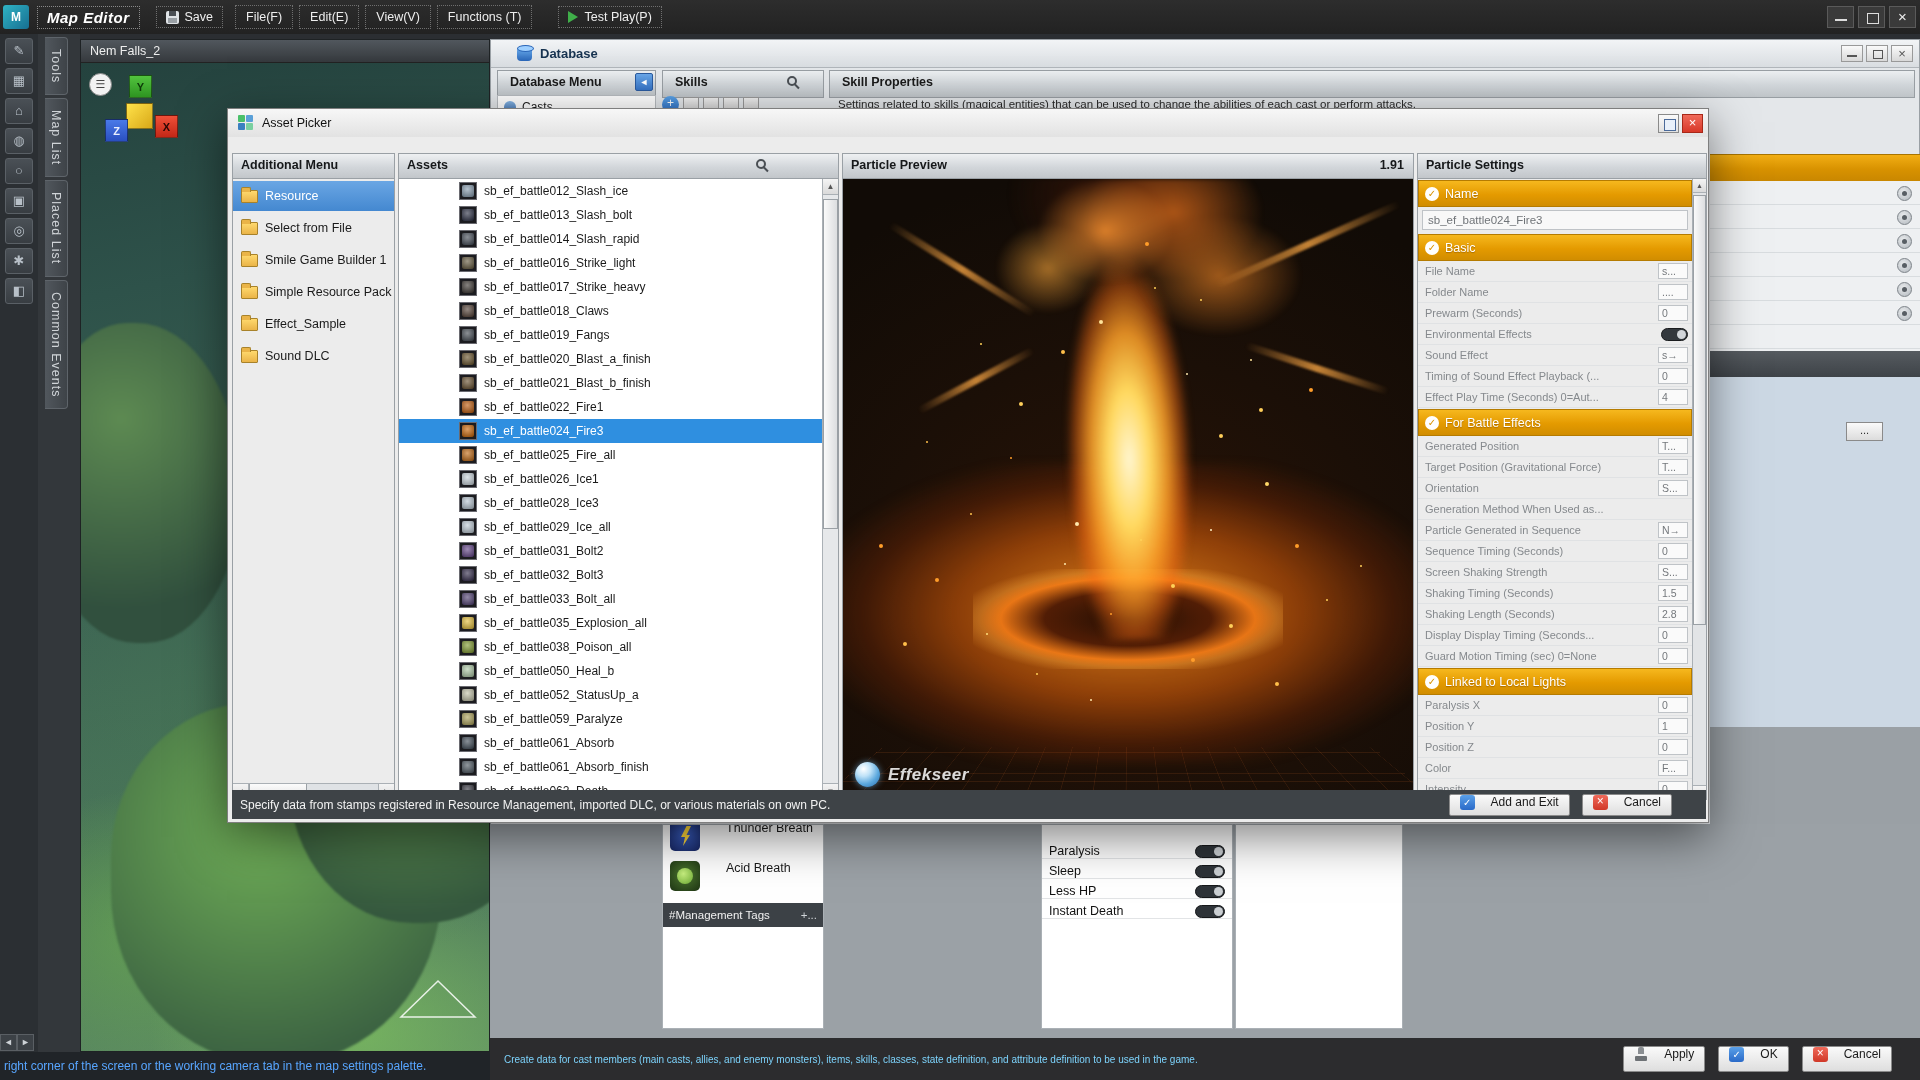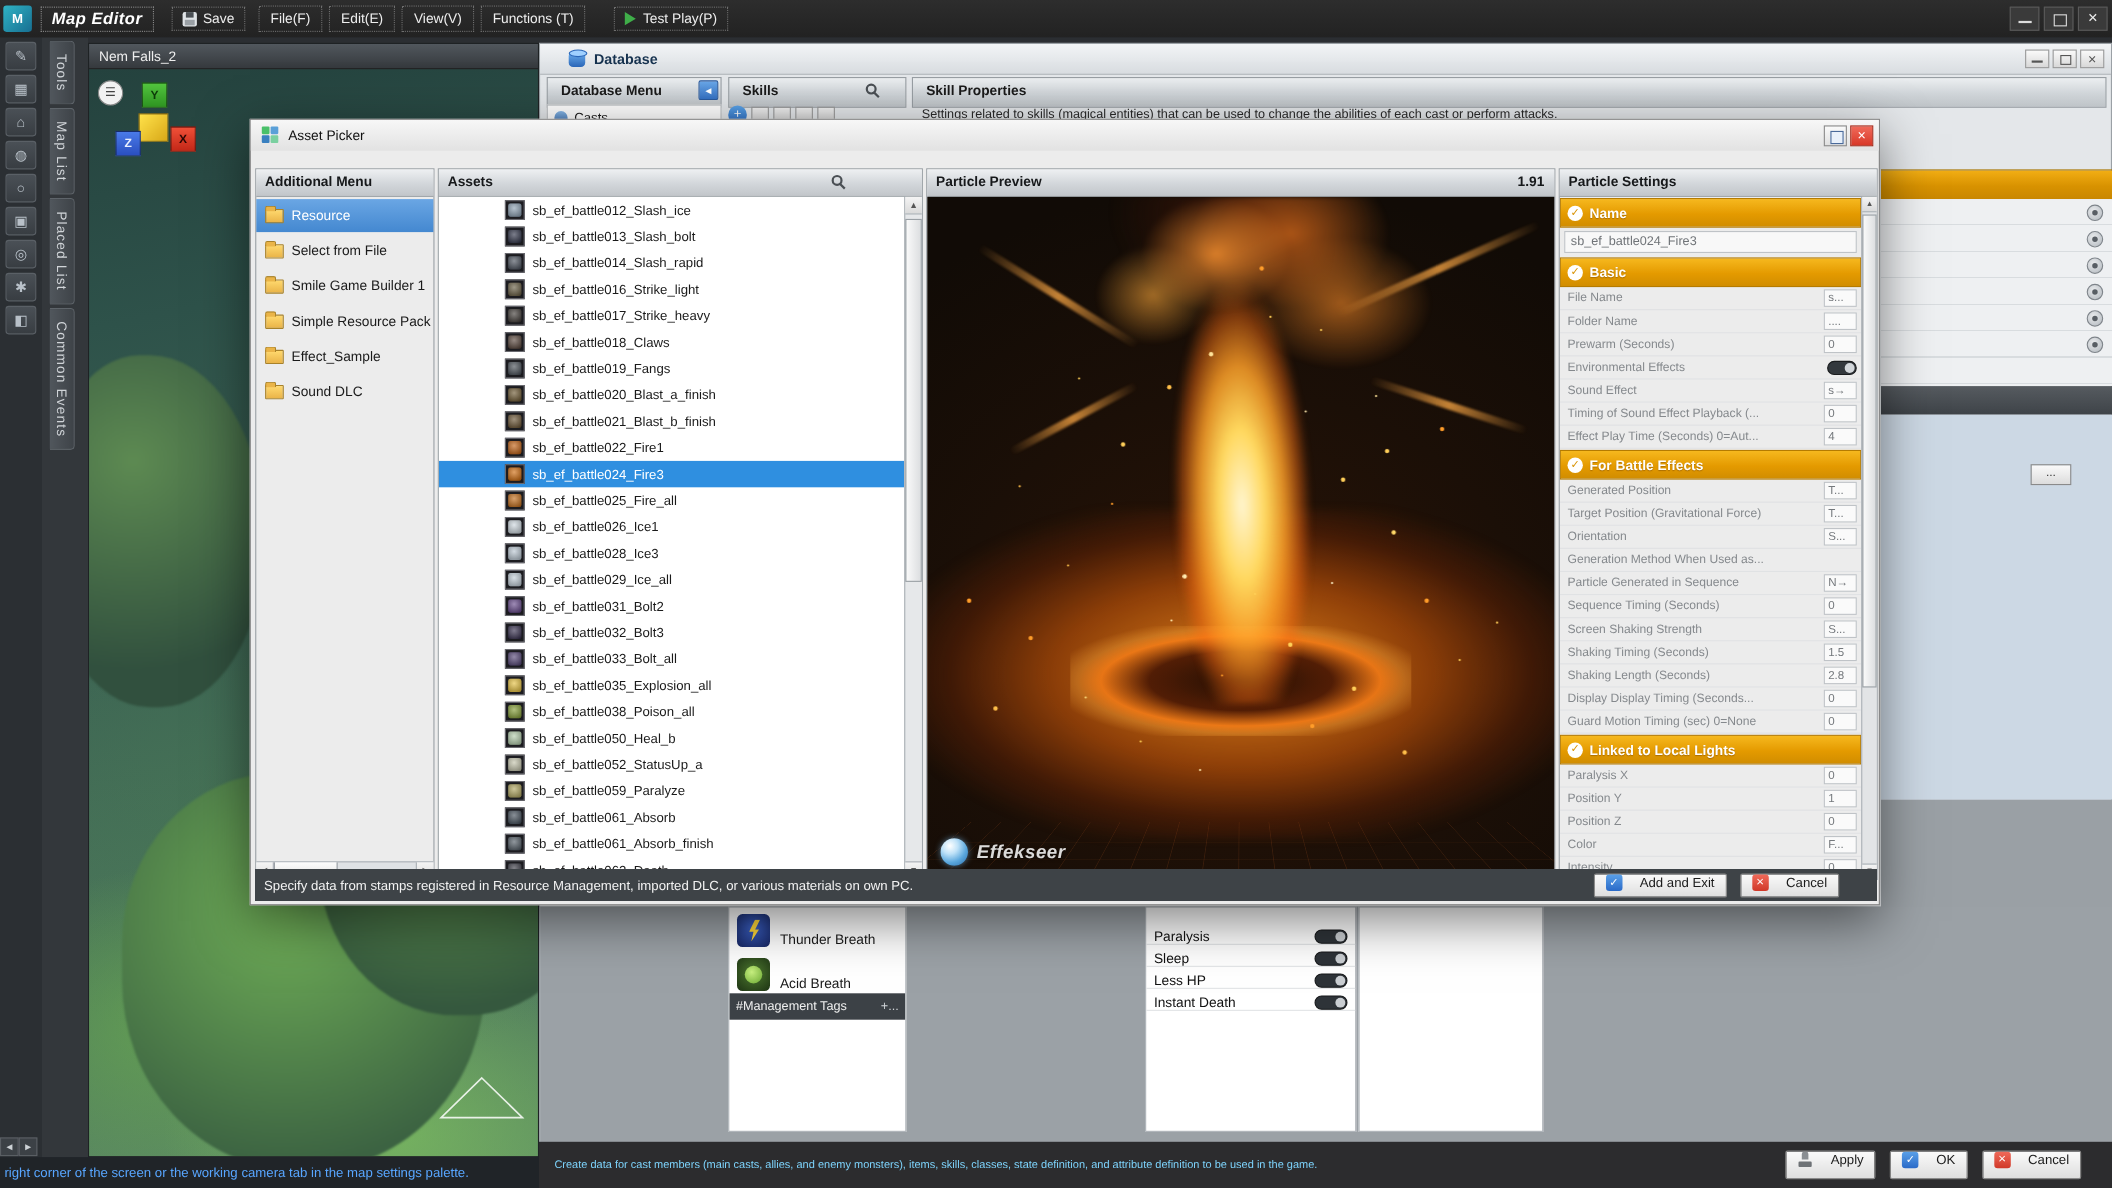--- a/index.html
+++ b/index.html
@@ -86,21 +86,21 @@
 .r-knob{position:absolute;right:9px;width:15px;height:15px;border-radius:50%;background:radial-gradient(circle at 40% 35%,#e8eaec,#b2b8be);border:1px solid #7e848a}
 .r-knob::after{content:"";position:absolute;left:4px;top:4px;width:5px;height:5px;border-radius:50%;background:#585e64}
 .r-dark{position:absolute;left:1219px;top:311px;width:211px;height:26px;background:linear-gradient(#565b60,#3e4348)}
 .r-blue{position:absolute;left:1219px;top:337px;width:211px;height:350px;background:#ccd8e4}
 .r-dots{position:absolute;left:1355px;top:382px;width:37px;height:19px;background:linear-gradient(#fafafa,#dcdcdc);border:1px solid #8a8a8a;font-size:11px;text-align:center;line-height:15px;color:#333}
 .r-gray{position:absolute;left:1219px;top:687px;width:211px;height:312px;background:#9aa0a5}
 
 
 .band{position:absolute;left:0;top:784px;width:1430px;height:215px;background:#9ba1a6}
 .sk-list{position:absolute;left:171px;top:784px;width:162px;height:205px;background:#fff;border:1px solid #aab0b5;overflow:hidden}
-.sk-row{position:absolute;left:0;width:100%;height:40px;display:flex;align-items:flex-end;gap:9px;padding-left:7px}
+.sk-row{position:absolute;left:0;width:100%;height:40px;display:flex;align-items:flex-start;gap:26px;padding-left:7px}
 .skr1{top:-4px}.skr2{top:36px}
 .tb-ic{width:30px;height:30px;border-radius:5px;background:radial-gradient(circle at 50% 42%,#3c62c8,#16245e);position:relative;flex:none}
 .tb-ic::after{content:"";position:absolute;left:11px;top:5px;width:10px;height:20px;background:#ffd83a;clip-path:polygon(55% 0,100% 0,55% 45%,90% 45%,20% 100%,40% 55%,0 55%)}
 .ab-ic{width:30px;height:30px;border-radius:5px;background:radial-gradient(circle at 50% 45%,#4e7a30,#1e3414);position:relative;flex:none}
 .ab-ic::after{content:"";position:absolute;left:7px;top:7px;width:16px;height:16px;border-radius:50%;background:radial-gradient(circle at 40% 35%,#c8f080,#6aa832)}
 .sk-name{font-size:12.5px;color:#1a1a1a}
 .tags-bar{position:absolute;left:0;top:78px;width:100%;height:24px;background:#3c4146;color:#f0f0f0;font-size:11.5px;display:flex;align-items:center;padding:0 6px}
 .tags-more{margin-left:auto;color:#d0d4d8}
 .states{position:absolute;left:550px;top:784px;width:192px;height:205px;background:#fff;border:1px solid #aab0b5}
 .st-row{position:absolute;left:0;width:100%;height:20px;border-bottom:1px solid #e2e4e6;display:flex;align-items:flex-end;padding:0 7px;font-size:12.5px;color:#111}
@@ -188,21 +188,21 @@
 .wm-orb{width:25px;height:25px;border-radius:50%;background:radial-gradient(circle at 34% 28%,#fff,#bfe2f8 30%,#5aa7dd 62%,#2a6aa8);box-shadow:0 0 6px rgba(120,190,240,.6);flex:none}
 .wm-text{font-size:17px;font-style:italic;font-weight:bold;color:rgba(255,255,255,.85);letter-spacing:.5px;text-shadow:0 1px 3px rgba(0,0,0,.6)}
 
 .set-body{position:absolute;left:0;top:25px;right:14px;bottom:0;overflow:hidden}
 .set-scroll{position:absolute;right:0;top:25px;width:14px;bottom:0;background:#e2e4e6;border-left:1px solid #aab0b5}
 .ss-btn{position:absolute;left:0;width:13px;height:14px;background:linear-gradient(#f4f4f4,#dadada);font-size:7px;line-height:14px;text-align:center;color:#555;border-bottom:1px solid #aab0b5}
 .ss-btn.up::before{content:"▲"}
 .ss-btn.down{bottom:0;border-top:1px solid #aab0b5;border-bottom:none}
 .ss-btn.down::before{content:"▼"}
 .ss-thumb{position:absolute;left:0;top:16px;width:13px;height:430px;background:linear-gradient(90deg,#fafafa,#dcdee0);border:1px solid #9aa0a5}
-.ohead{height:27px;margin-top:1px;background:linear-gradient(#f6b81e,#e49a00 55%,#d18d00);border:1px solid #b57b00;display:flex;align-items:center;gap:6px;padding-left:6px;color:#fff;font-size:12.5px;font-weight:bold;text-shadow:0 1px 1px rgba(120,70,0,.5)}
+.ohead{height:27px;margin-top:1px;background:linear-gradient(#f6b81e,#e49a00 55%,#d18d00);border:1px solid #b57b00;display:flex;align-items:center;gap:6px;padding-left:6px;color:#fff;font-size:12.5px;font-weight:normal;text-shadow:0 1px 1px rgba(120,70,0,.5)}
 .ochk{width:14px;height:14px;border-radius:50%;background:#fff;color:#d89200;font-size:10px;font-weight:bold;text-align:center;line-height:14px;flex:none;text-shadow:none}
 .ochk::before{content:"✓"}
 .name-row{height:26px;padding:3px 4px}
 .name-box{height:20px;background:#f8f8f8;border:1px solid #bfc3c7;font-size:11.5px;color:#707478;line-height:18px;padding-left:5px;overflow:hidden;white-space:nowrap}
 .prow{height:21px;display:flex;align-items:center;padding:0 4px 0 7px;border-bottom:1px solid #e0e2e4}
 .plabel{font-size:11px;color:#85898d;white-space:nowrap;overflow:hidden;flex:1}
 .pval{flex:none;width:30px;height:16px;background:#fafafa;border:1px solid #bfc3c7;font-size:10.5px;color:#74787c;line-height:14px;padding-left:3px;overflow:hidden;white-space:nowrap}
 .pswitch{display:none;flex:none;width:27px;height:13px;border-radius:7px;background:#33383d;border:1px solid #1a1c1e;position:relative}
 .pswitch::after{content:"";position:absolute;right:1px;top:1px;width:9px;height:9px;border-radius:50%;background:#d2d6da}
 .prow.toggle .pswitch{display:block}

